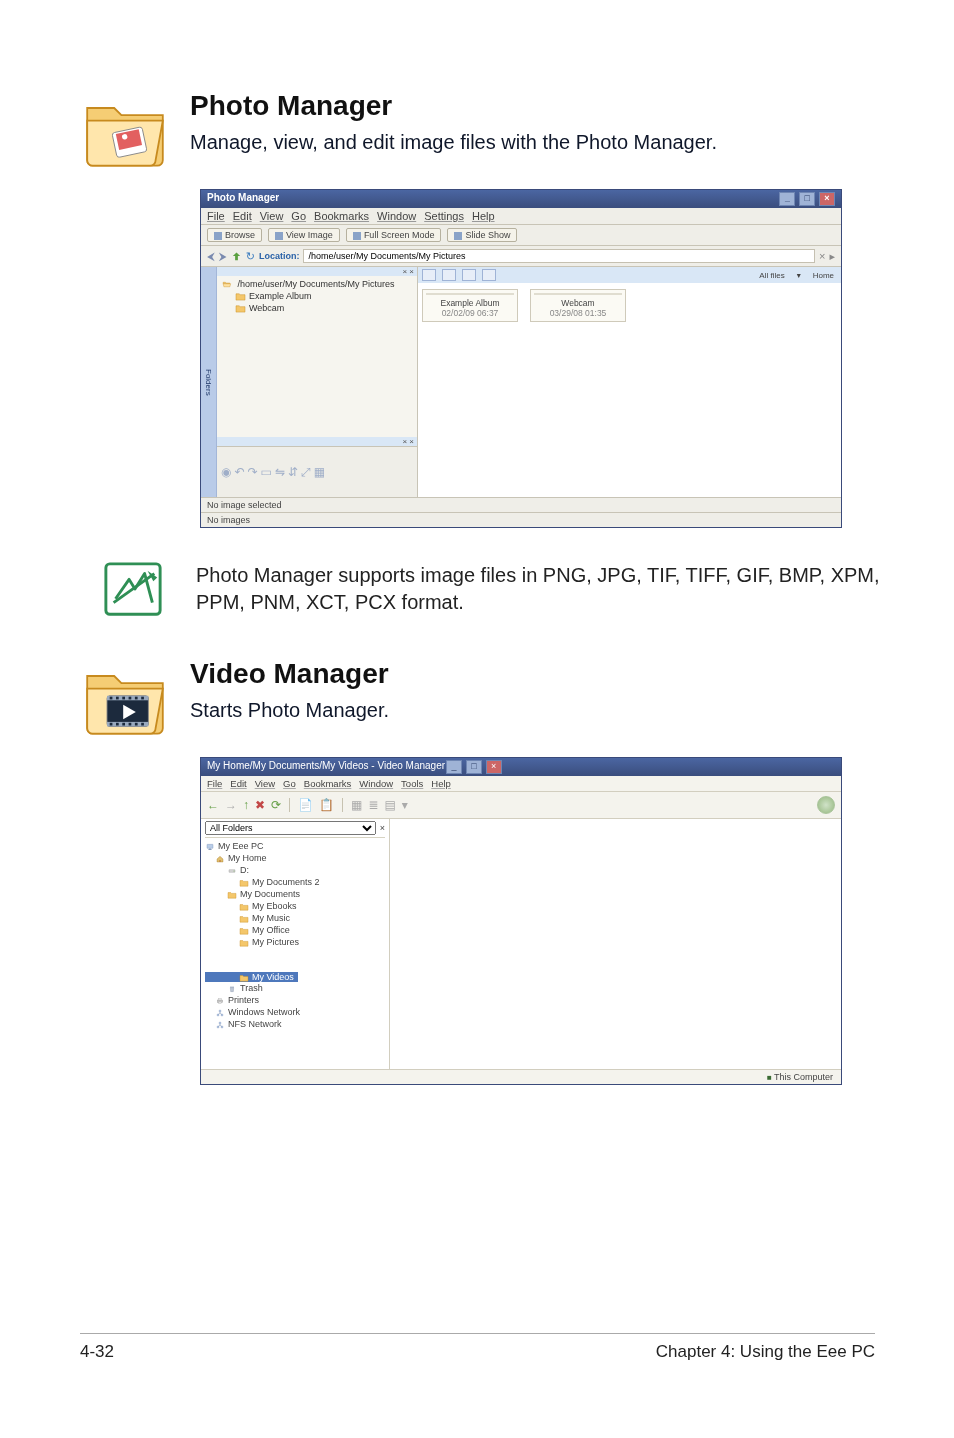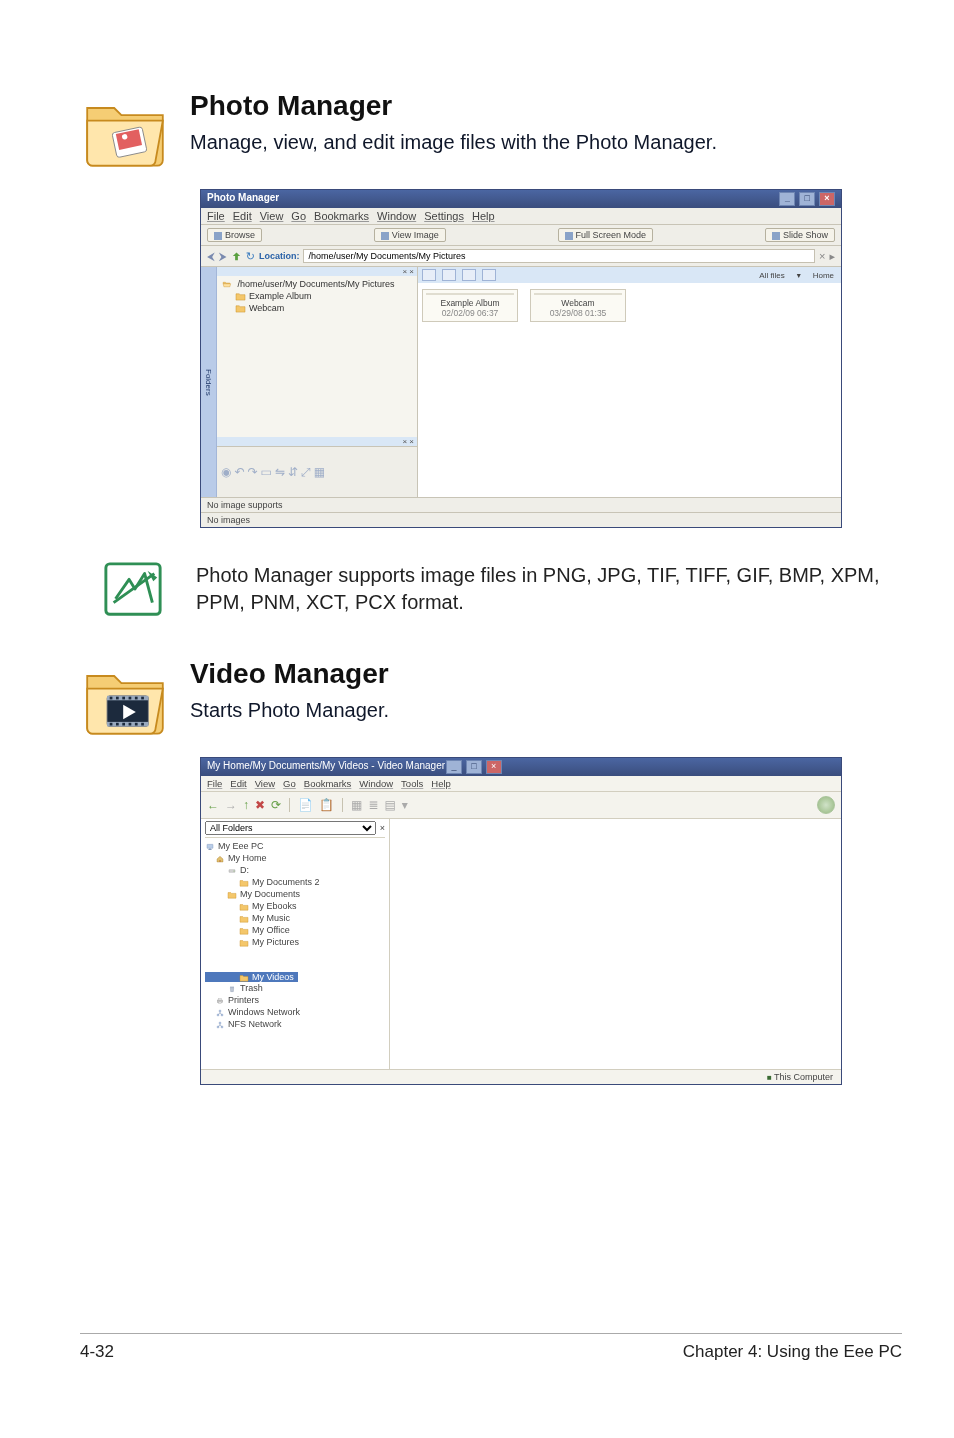--- a/index.html
+++ b/index.html
@@ -76,21 +76,20 @@
     font-size: 11px;
   }
   .pm-menubar span { margin-right: 8px; text-decoration: underline; text-decoration-color: #999; cursor: default; }
   .pm-tabbar {
     background: #efeee8;
     padding: 3px 6px;
     border-bottom: 1px solid #c8c4b6;
     display: flex;
     gap: 6px;
     font-size: 9px;
-    justify-content: space-between;
   }
   .pm-tab {
     border: 1px solid #b6b19f;
     background: #f5f3ea;
     padding: 1px 6px;
     border-radius: 2px;
   }
   .pm-tab .tabicon { width:8px; height:8px; display:inline-block; background:#8aa3c8; margin-right:3px; vertical-align:middle;}
   .pm-locbar {
     background: #efeee8;
@@ -281,21 +280,21 @@
   }
   
   .footer {
     border-top: 1px solid #aaa;
     display: flex;
     justify-content: space-between;
     font-size: 17px;
     color: #222;
     padding-top: 8px;
     position: absolute;
-    left: 80px; right: 52px; bottom: 38px;
+    left: 80px; right: 79px; bottom: 38px;
   }
 </style>
 </head>
 <body>
 
 <svg width="0" height="0" style="position:absolute">
   <defs>
     <symbol id="folder-open" viewBox="0 0 24 24">
       <path fill="#f4c76b" stroke="#c78a1e" stroke-width="1" d="M3 6h6l2 2h10v2H3z"></path>
       <path fill="#ffe2a0" stroke="#c78a1e" stroke-width="1" d="M3 10h20l-2 8H5z"></path>
@@ -435,21 +434,21 @@
               <div style="color:#888">02/02/09 06:37</div>
             </div>
             <div class="pm-thumb">
               <div class="th-img"></div>
               <div>Webcam</div>
               <div style="color:#888">03/29/08 01:35</div>
             </div>
           </div>
       </div>
     </div>
-    <div class="pm-status-top" style="background:#efeee8">No image supports</div>
+    <div class="pm-status-top" style="background:#efeee8">No image selected</div>
     <div class="pm-status">
       <span>No images</span>
     </div>
   </div>
 
   <div class="note-row">
     <div class="note-icon">
       <svg viewBox="0 0 64 60">
         <rect x="4" y="4" width="56" height="52" rx="4" fill="none" stroke="#2f8f55" stroke-width="3"></rect>
         <path d="M14 40 L28 20 L34 30 L44 14 L52 44" fill="none" stroke="#2f8f55" stroke-width="3" stroke-linejoin="round"></path>

